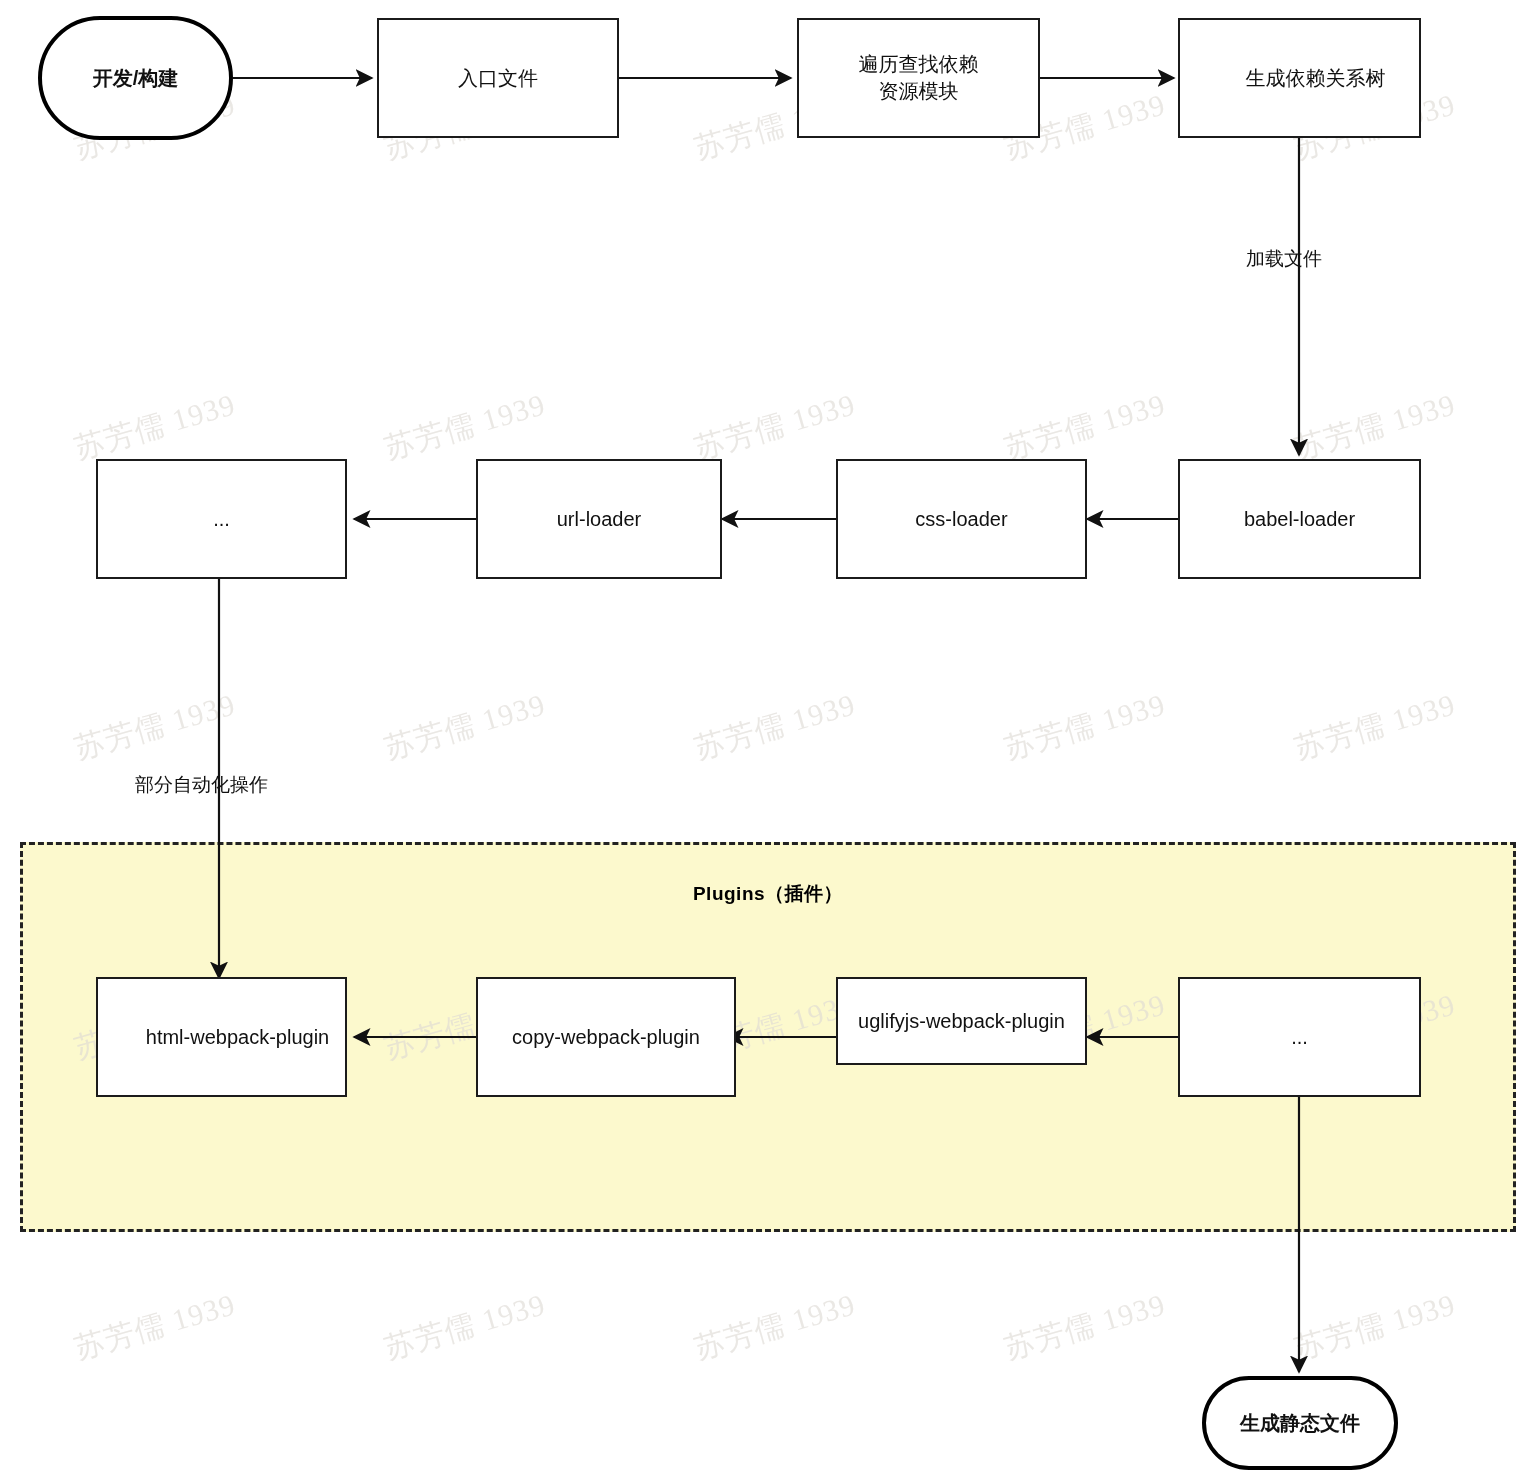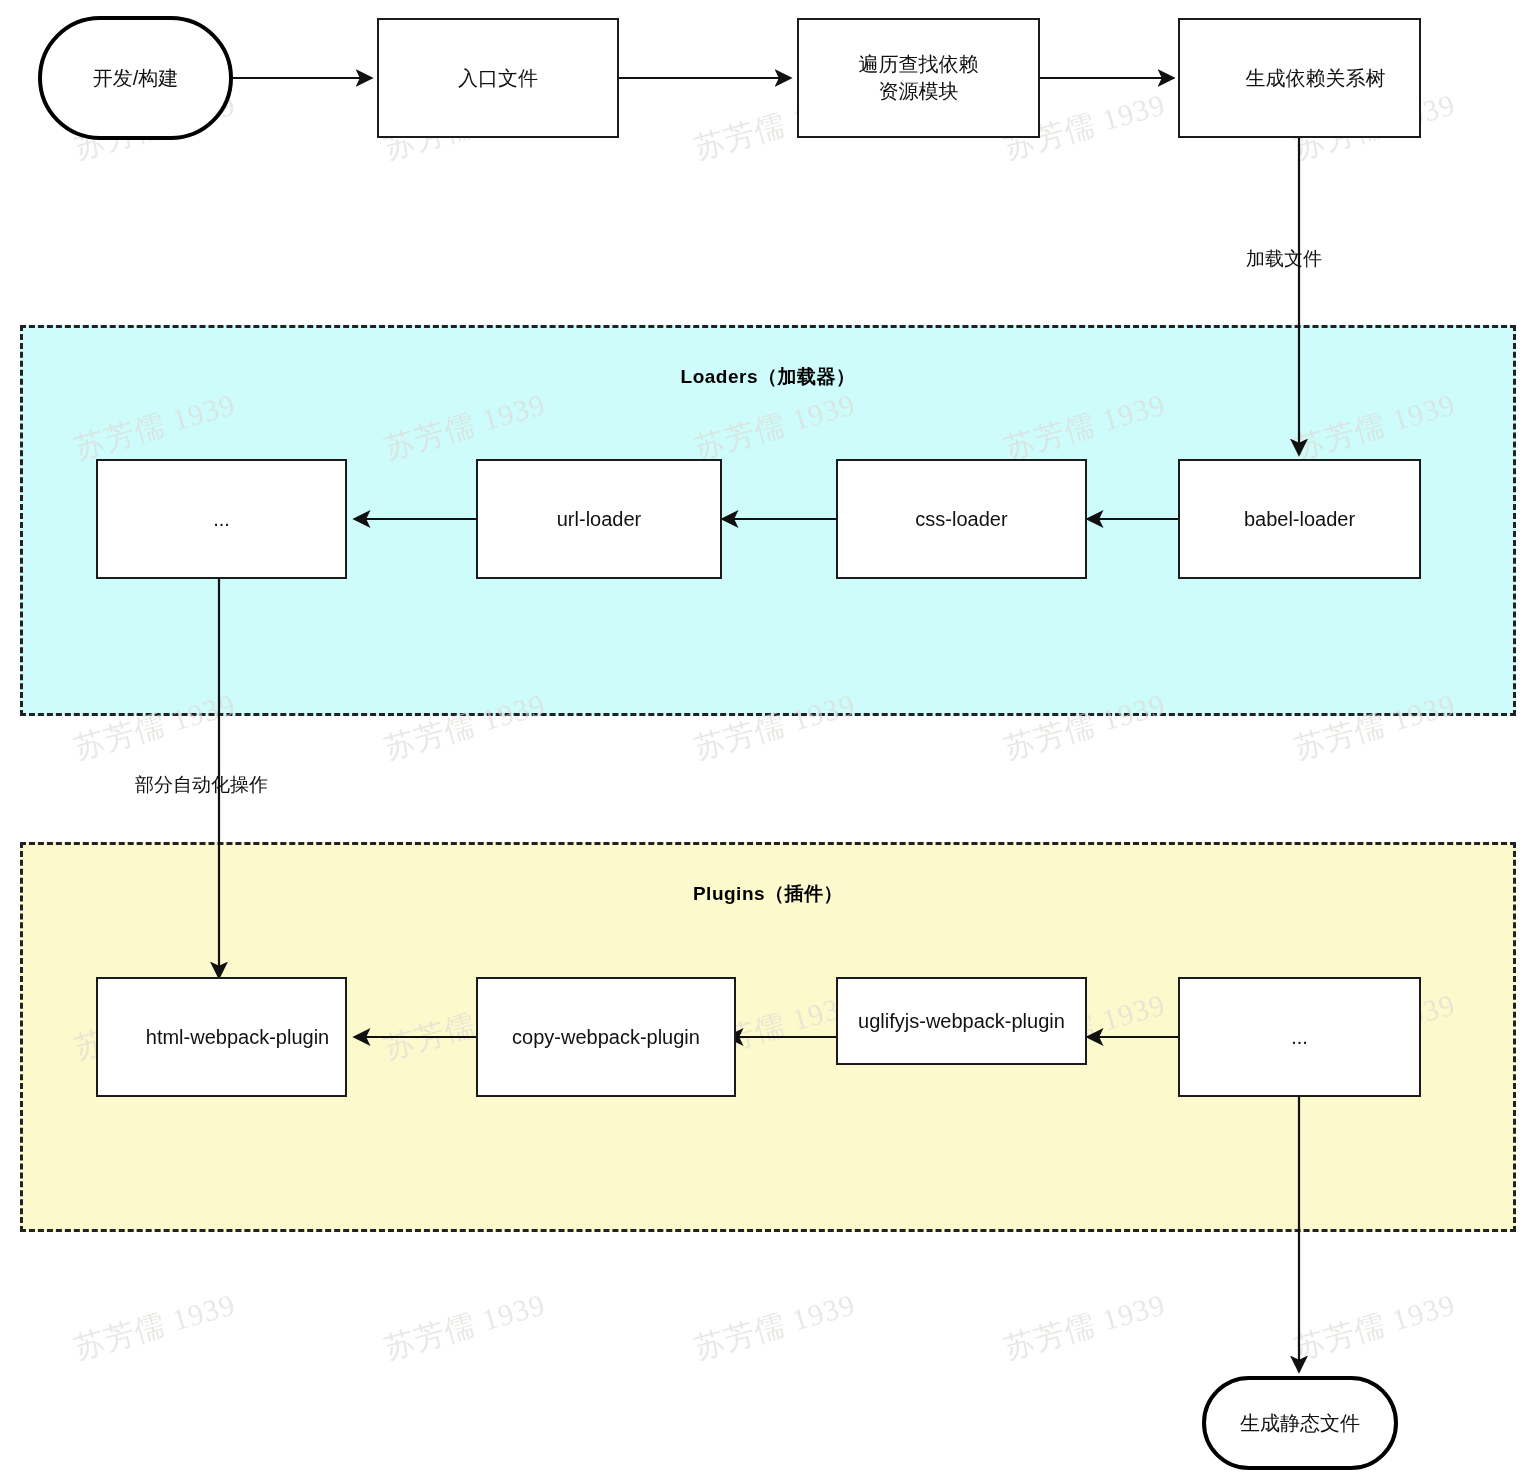--- a/index.html
+++ b/index.html
@@ -69,20 +69,21 @@
     justify-content: center;
     text-align: center;
     font-size: 20px;
     color: #111111;
     line-height: 1.35;
     z-index: 10;
   }
   .node.stadium {
     border: 4px solid #000000;
     border-radius: 62px;
+    font-weight: bold;
   }
   
   #edges {
     position: absolute;
     left: 0; top: 0;
     width: 1536px;
     height: 1476px;
     z-index: 8;
     pointer-events: none;
   }
@@ -93,23 +94,20 @@
     background: transparent;
     white-space: nowrap;
     z-index: 12;
   }
 </style>
 </head>
 <body>
 
 <div id="stage">
 
-  <div class="cluster" id="cluster-loaders" style="left:20px; top:325px; width:1496px; height:391px; background:#cdfcfb;">
-    <div class="cluster-title">Loaders（加载器）</div>
-  </div>
 
   <div class="cluster" id="cluster-plugins" style="left:20px; top:842px; width:1496px; height:390px; background:#fcf9cd;">
     <div class="cluster-title">Plugins（插件）</div>
   </div>
 
   <svg id="edges" viewBox="0 0 1536 1476">
     <defs>
       <marker id="arrow" viewBox="0 0 12 12" refX="10" refY="6" markerWidth="9" markerHeight="9" orient="auto-start-reverse">
         <path d="M0,0.5 L11,6 L0,11.5 L2.6,6 Z" fill="#111111"></path>
       </marker>

